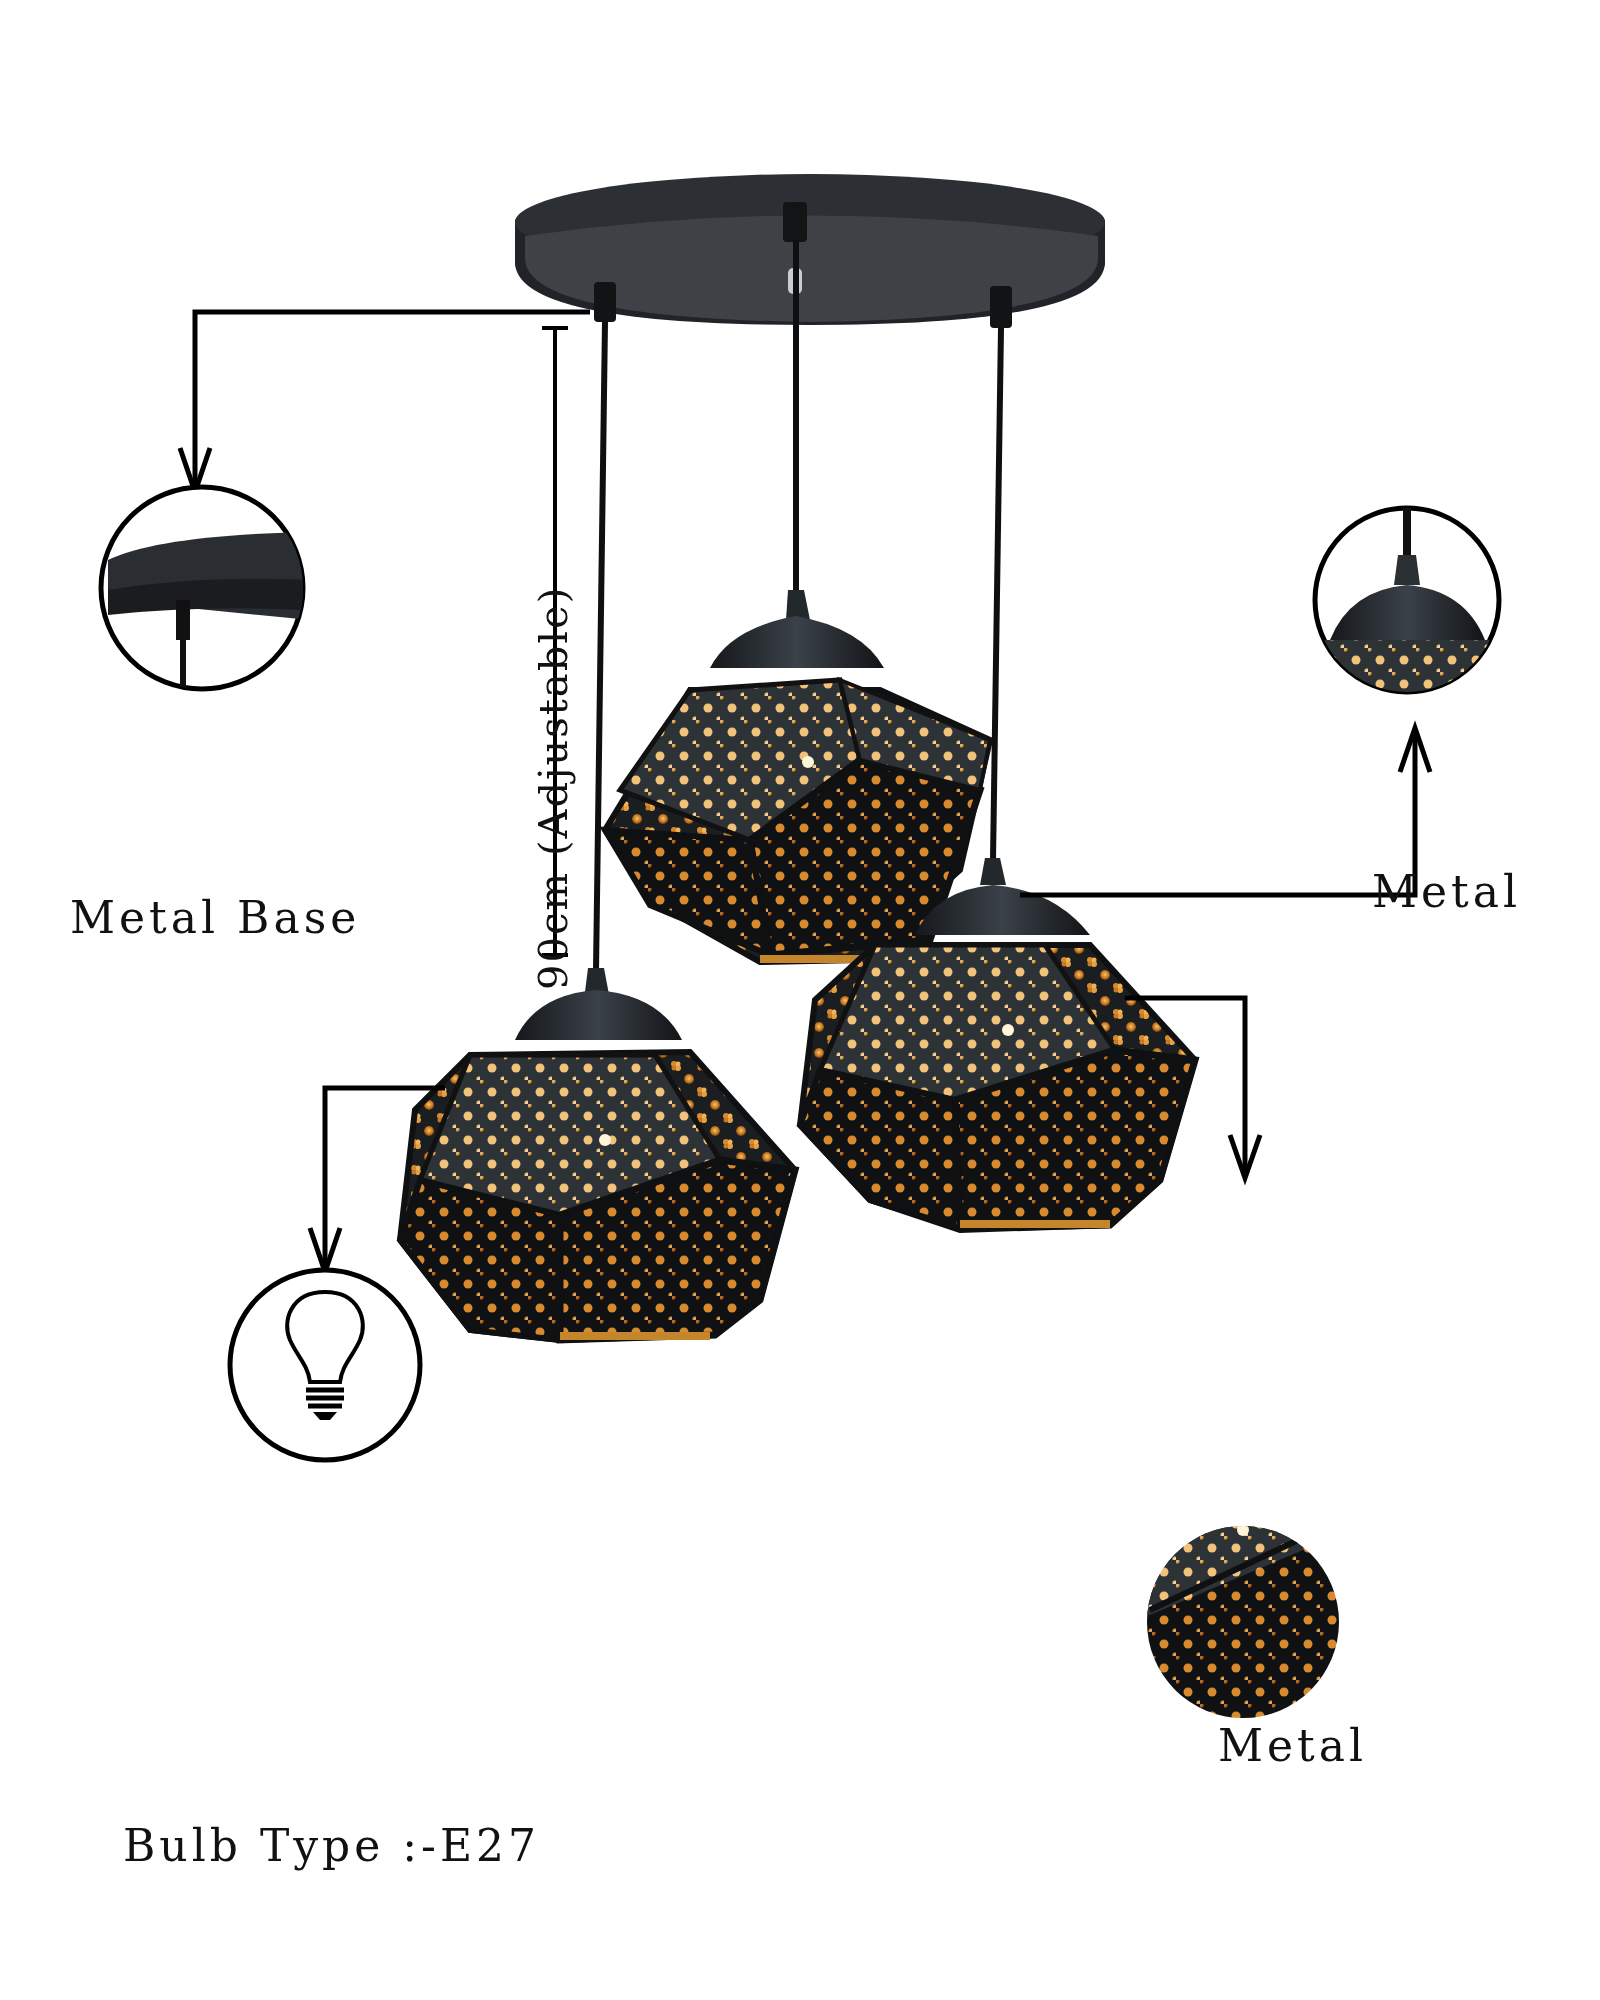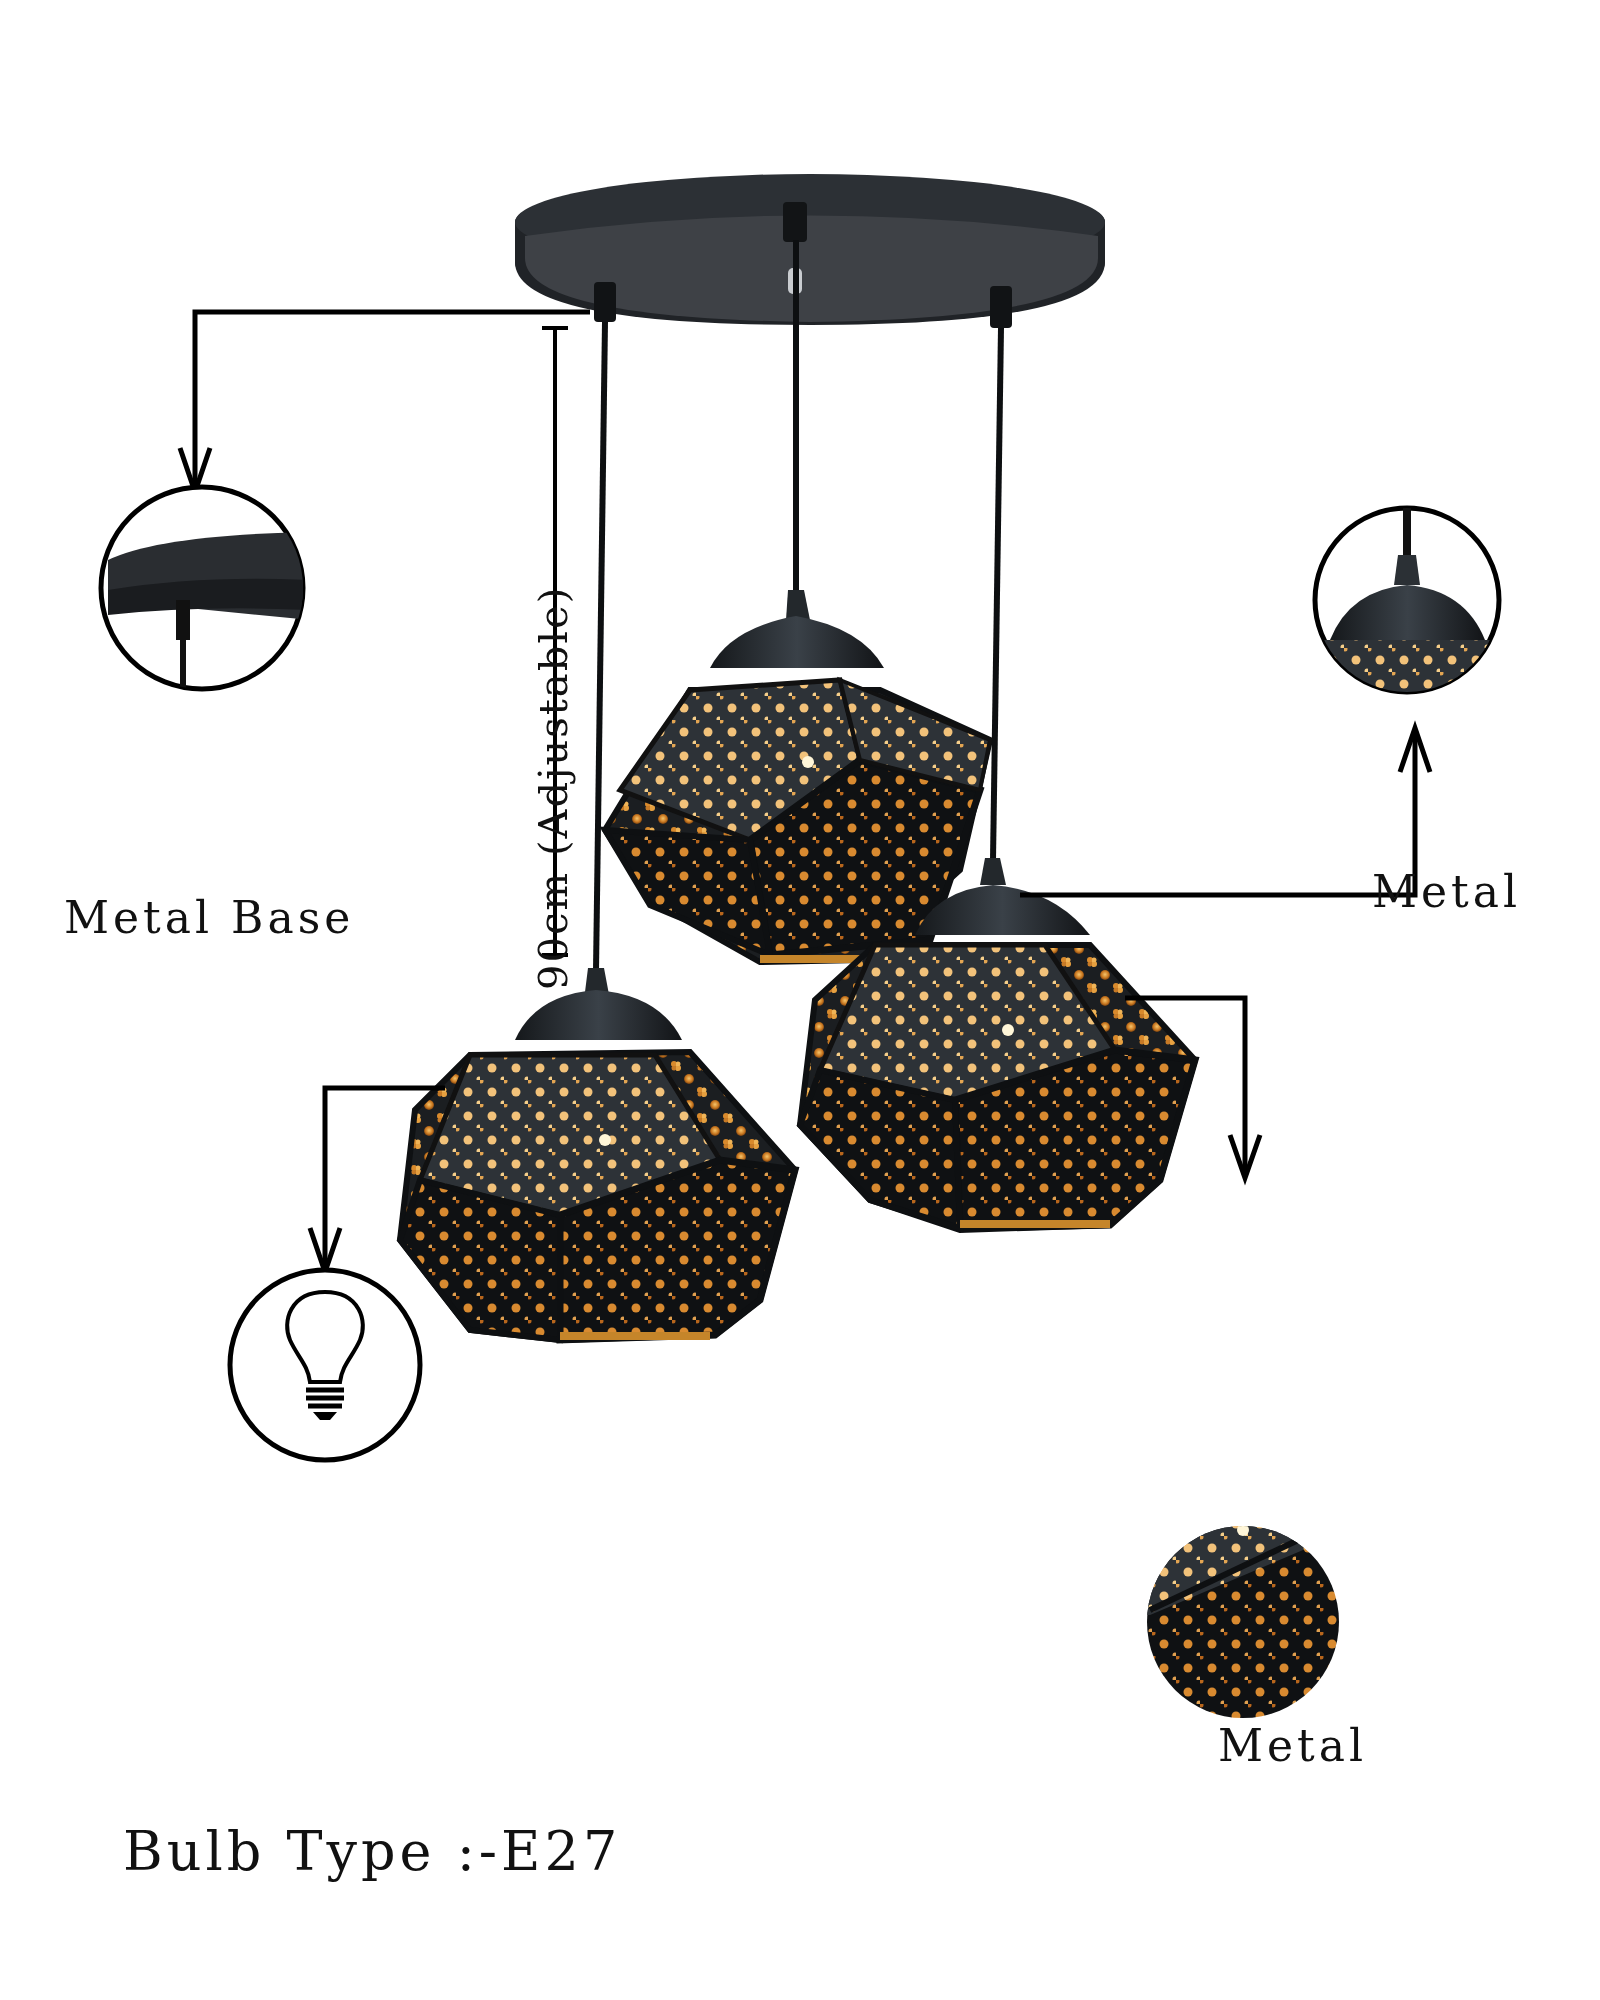--- a/index.html
+++ b/index.html
@@ -1,22 +1,22 @@
 <!DOCTYPE html>
 <html><head>
 <meta charset="utf-8">
 <style>
   html,body{margin:0;padding:0;background:#fff;}
   #stage{position:relative;width:1600px;height:2000px;overflow:hidden;background:#ffffff;font-family:"DejaVu Serif","Liberation Serif",serif;}
   svg.art{position:absolute;left:0;top:0;width:1600px;height:2000px;}
   .label{position:absolute;color:#111;font-family:"DejaVu Serif","Liberation Serif",serif;letter-spacing:4px;white-space:nowrap;}
-  .lbl-base{left:64px;top:892px;font-size:44px;}
+  .lbl-base{left:70px;top:892px;font-size:44px;}
   .lbl-metal1{left:1372px;top:866px;font-size:44px;}
   .lbl-metal2{left:1218px;top:1720px;font-size:44px;}
-  .lbl-bulb{left:123px;top:1820px;font-size:54px;}
+  .lbl-bulb{left:123px;top:1820px;font-size:44px;}
   .lbl-dim{left:530px;top:990px;font-size:40px;transform:rotate(-90deg);transform-origin:left top;letter-spacing:2px;}
 </style>
 </head>
 <body>
 
 <div id="stage">
   <svg class="art" viewBox="0 0 1600 2000">
     <defs>
       <radialGradient id="glow" cx="50%" cy="45%" r="60%">
         <stop offset="0%" stop-color="#f6c46a"></stop>

